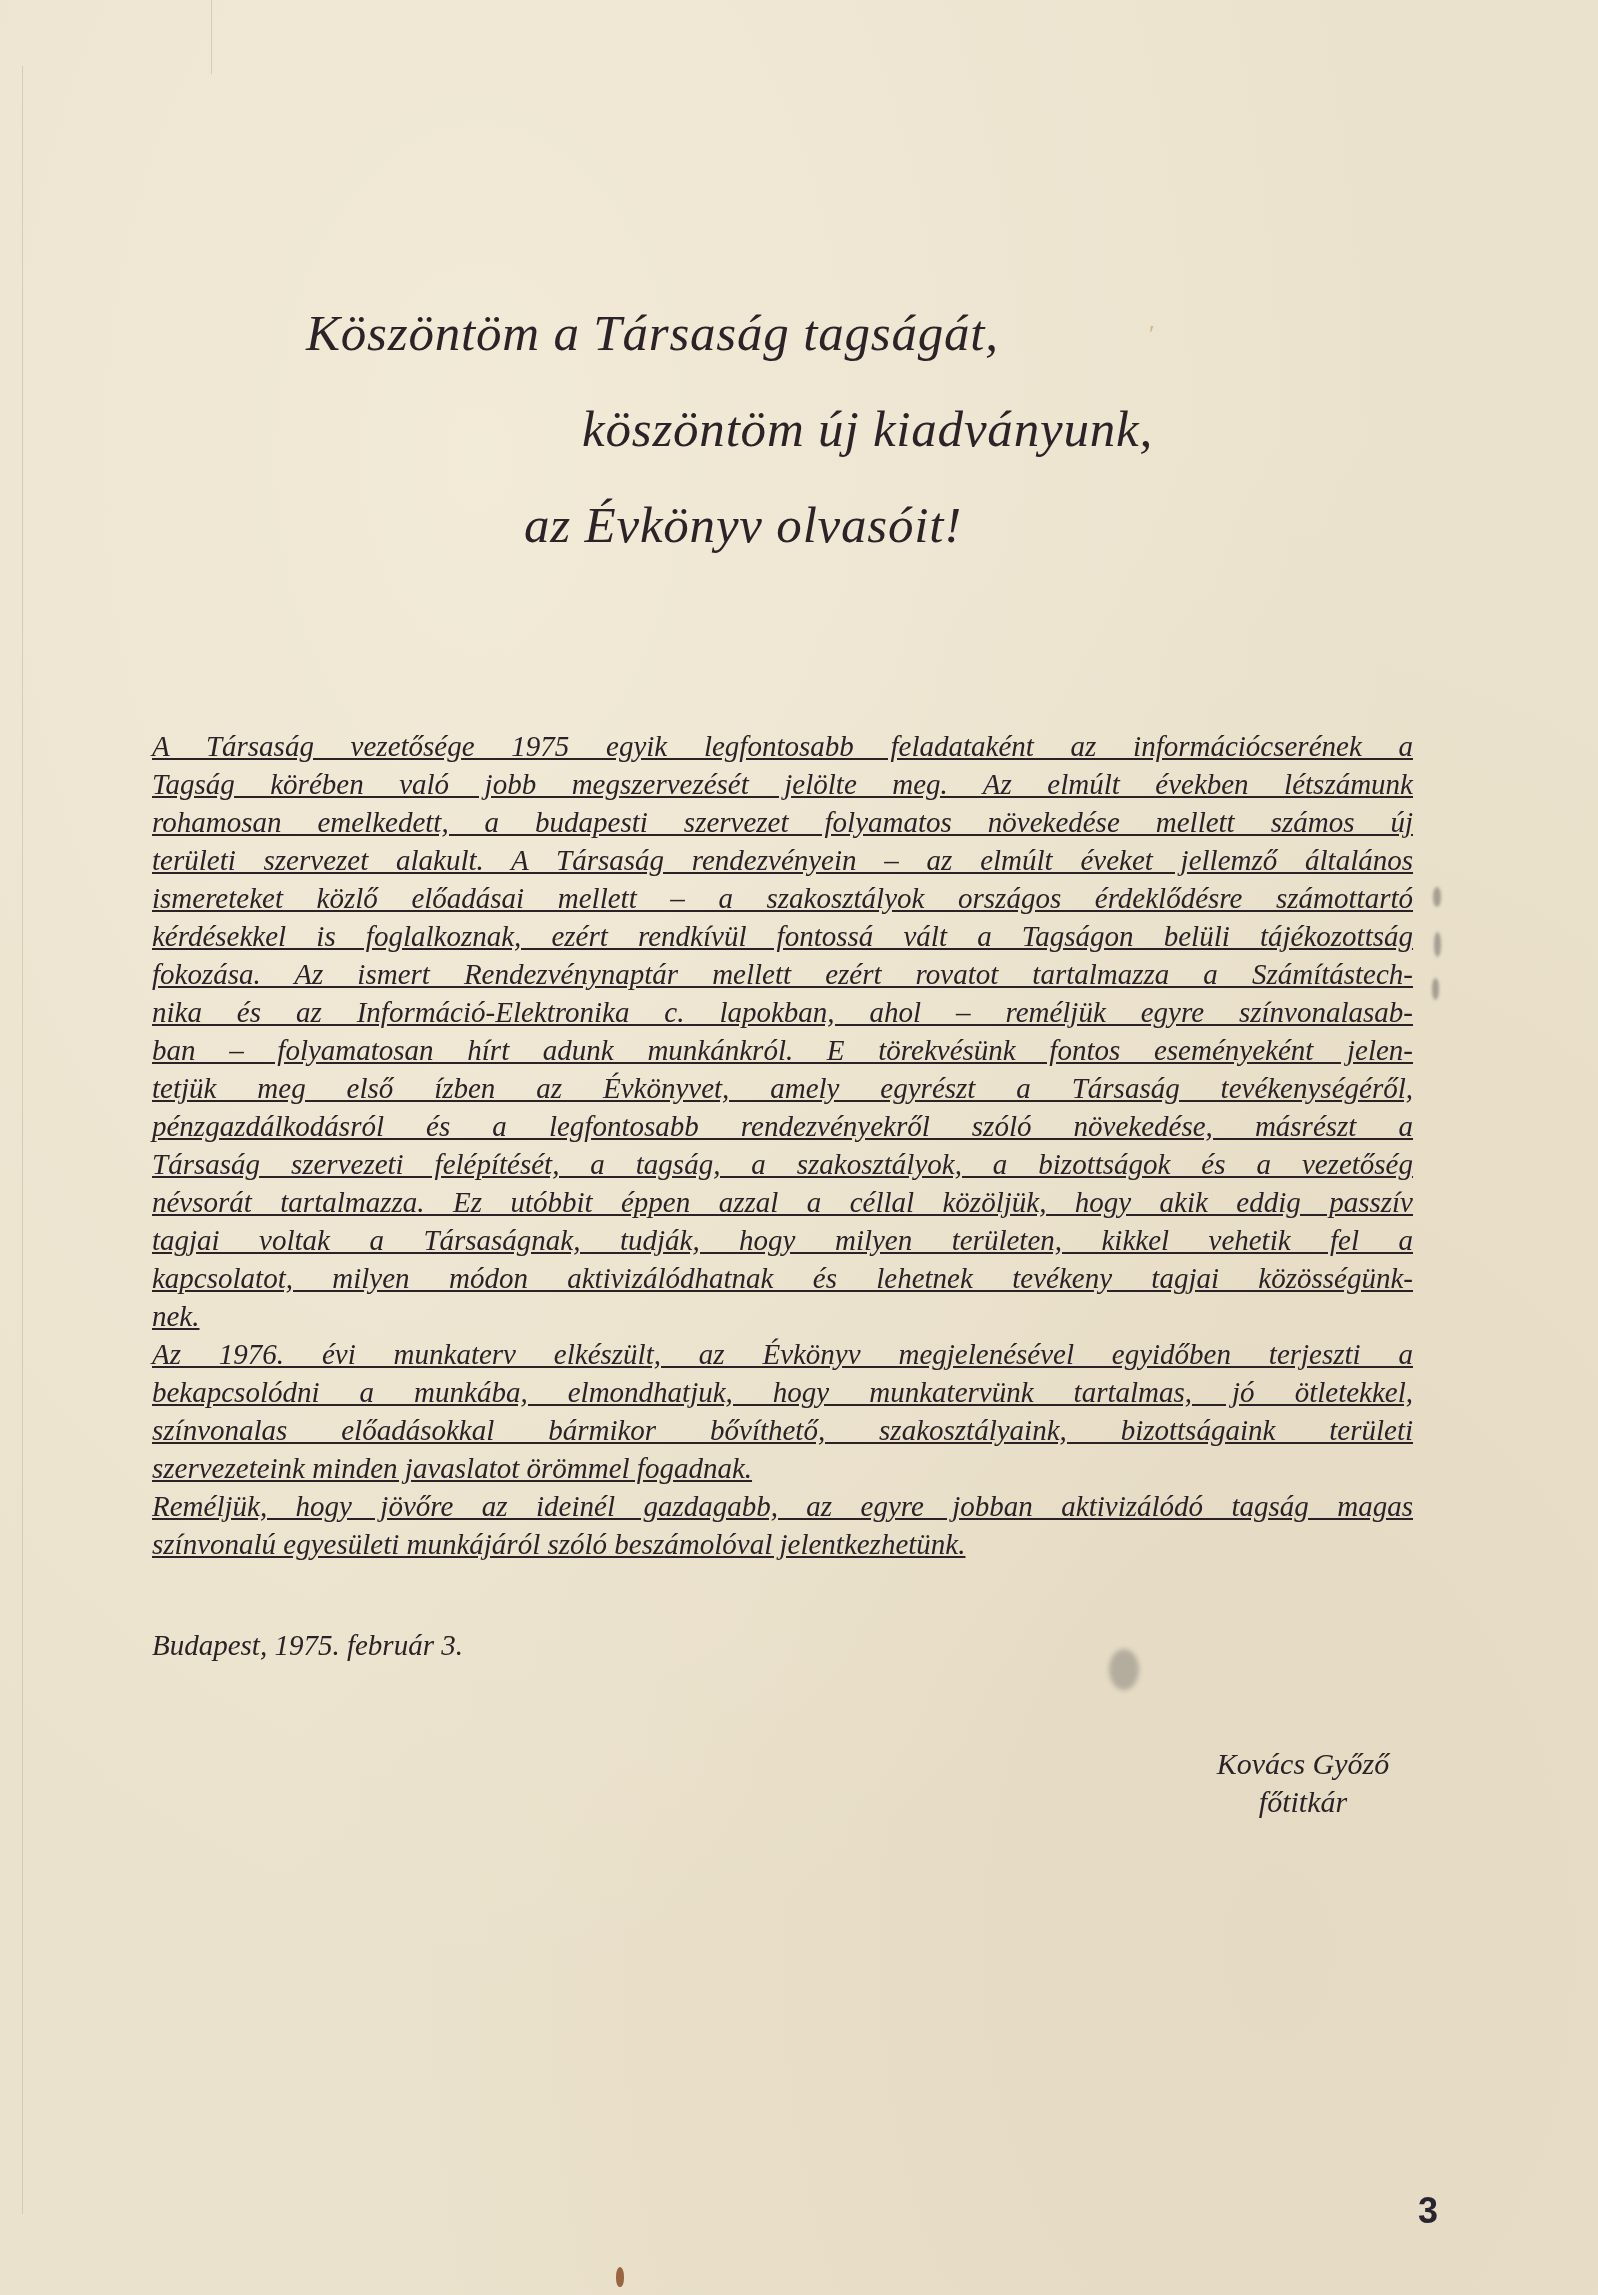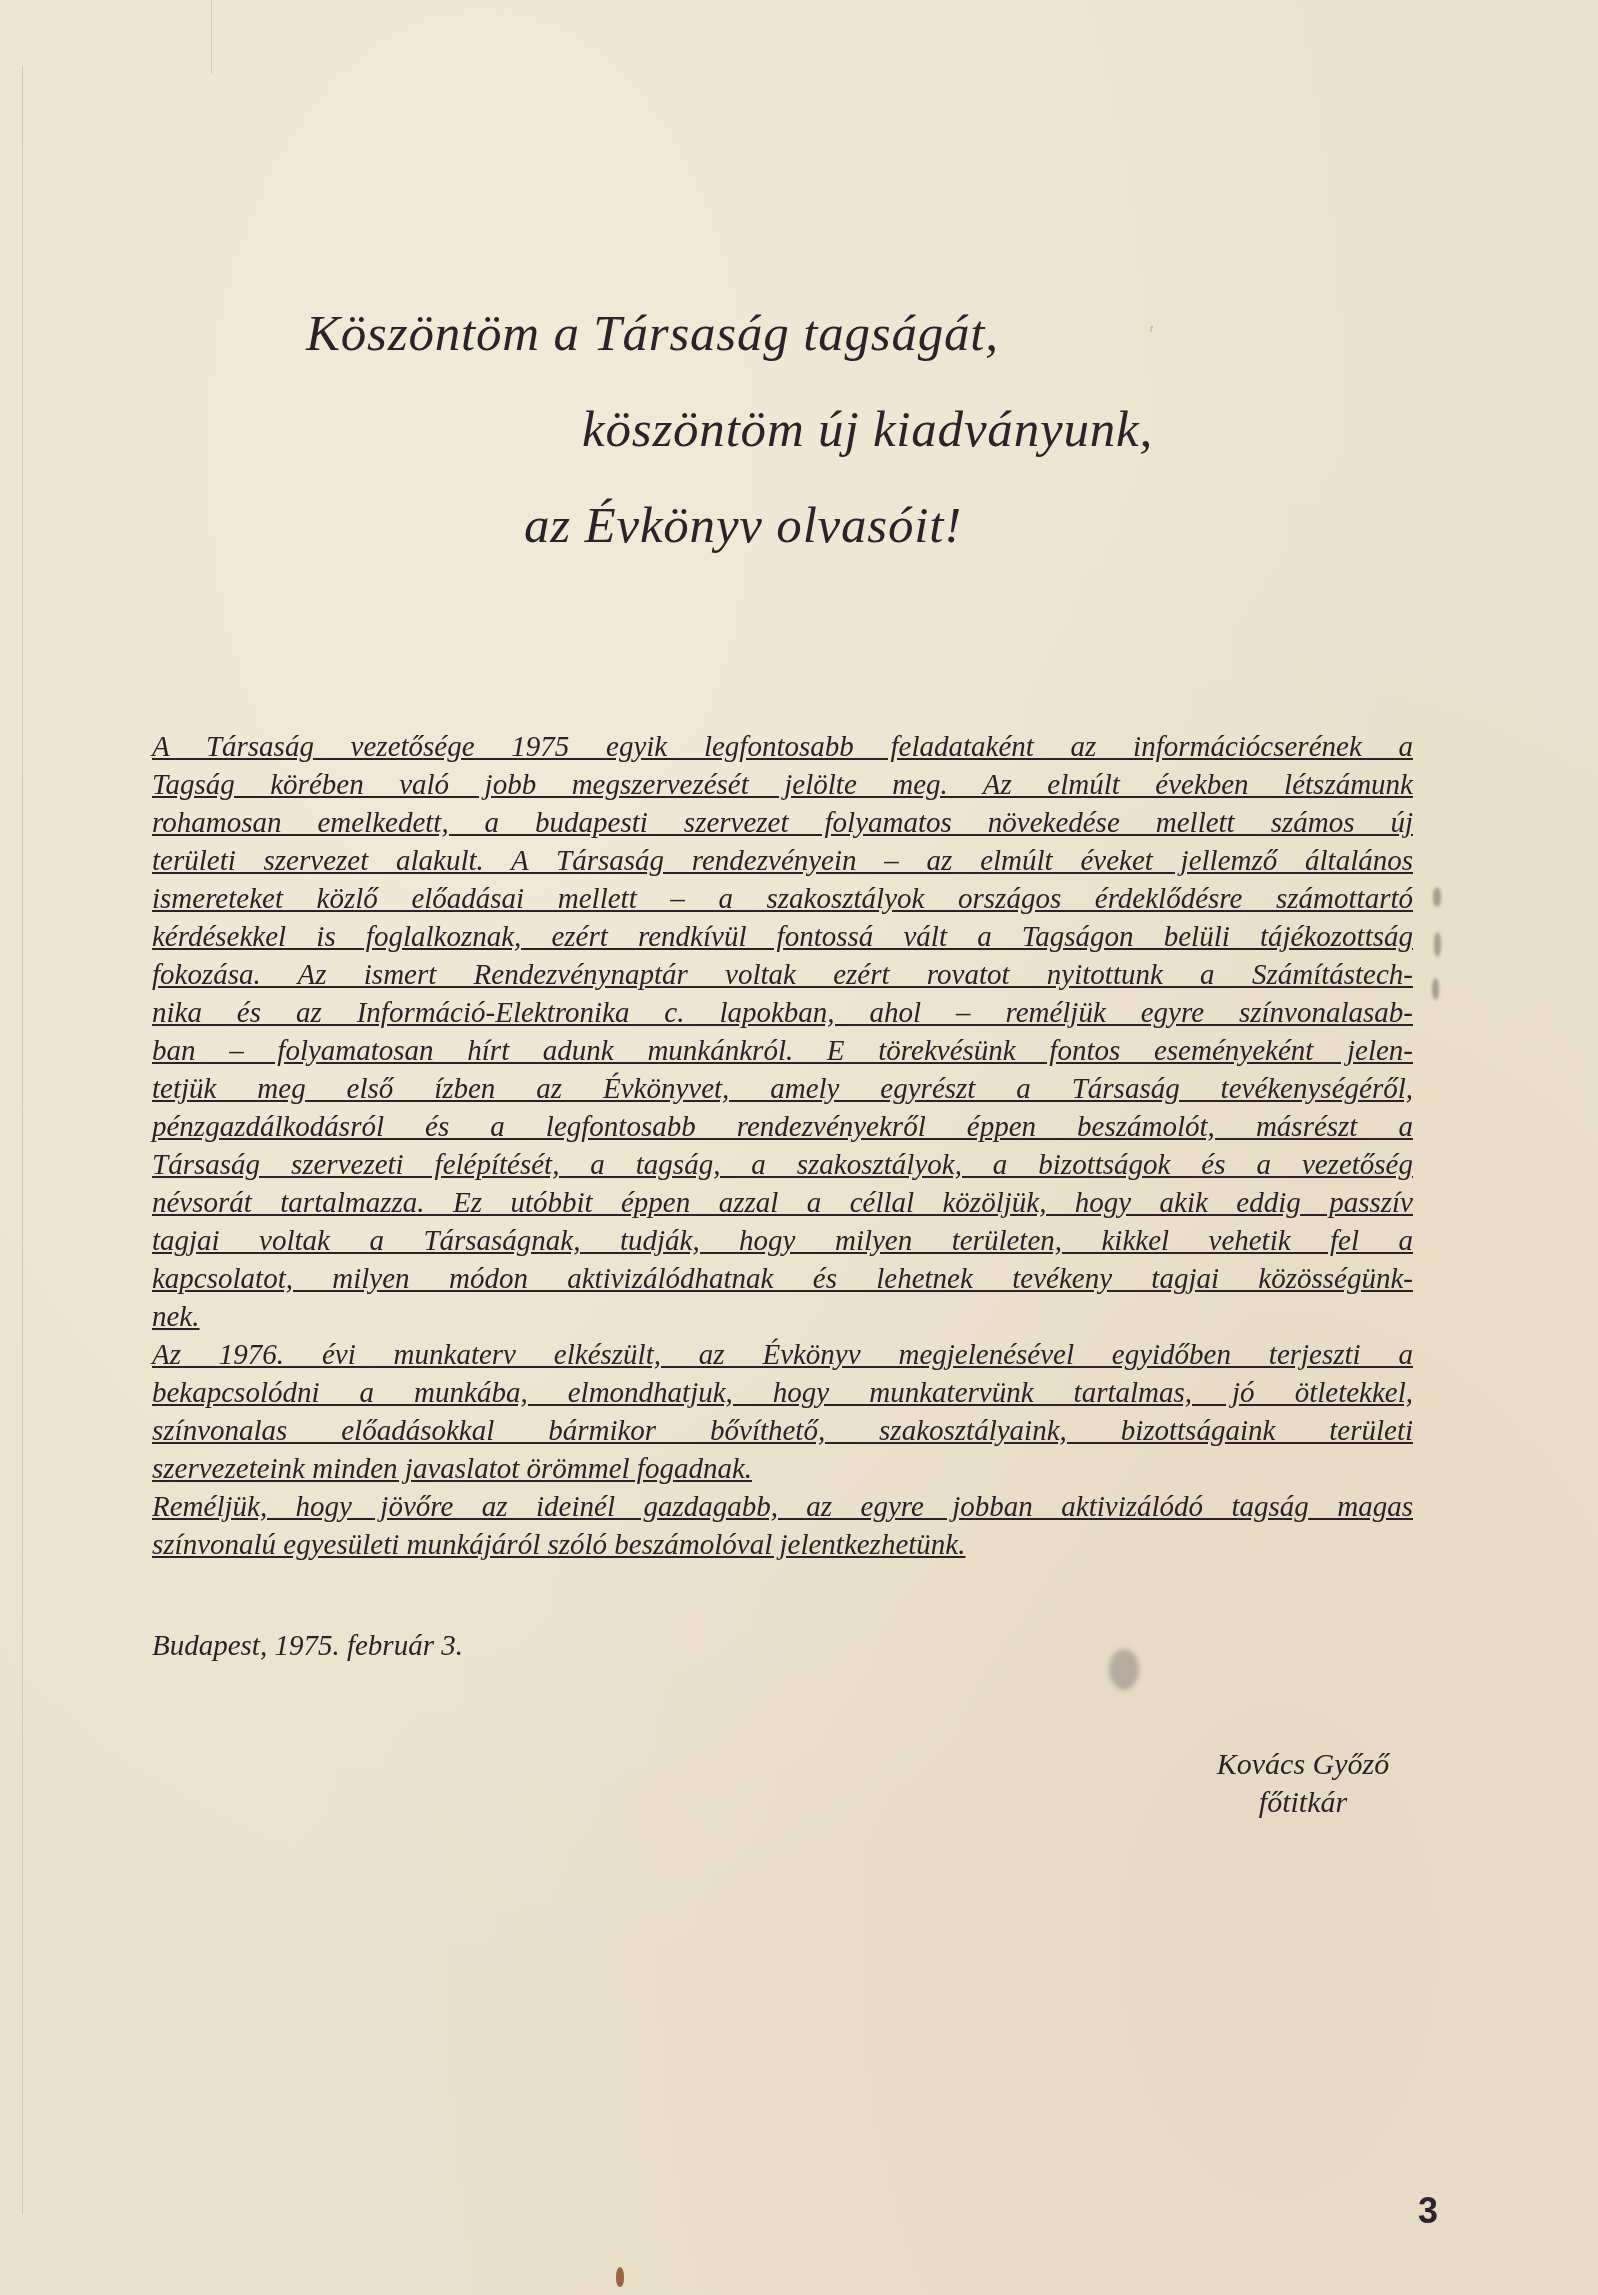--- a/index.html
+++ b/index.html
@@ -123,25 +123,25 @@
 <h1 id="h2" class="heading">köszöntöm új kiadványunk,</h1>
 <h1 id="h3" class="heading">az Évkönyv olvasóit!</h1>
 
 <div class="body-text">
   <span class="line">A Társaság vezetősége 1975 egyik legfontosabb feladataként az információcserének a</span>
   <span class="line">Tagság körében való jobb megszervezését jelölte meg. Az elmúlt években létszámunk</span>
   <span class="line">rohamosan emelkedett, a budapesti szervezet folyamatos növekedése mellett számos új</span>
   <span class="line">területi szervezet alakult. A Társaság rendezvényein – az elmúlt éveket jellemző általános</span>
   <span class="line">ismereteket közlő előadásai mellett – a szakosztályok országos érdeklődésre számottartó</span>
   <span class="line">kérdésekkel is foglalkoznak, ezért rendkívül fontossá vált a Tagságon belüli tájékozottság</span>
-  <span class="line">fokozása. Az ismert Rendezvénynaptár voltak ezért rovatot nyitottunk a Számítástech-</span>
+  <span class="line">fokozása. Az ismert Rendezvénynaptár mellett ezért rovatot tartalmazza a Számítástech-</span>
   <span class="line">nika és az Információ-Elektronika c. lapokban, ahol – reméljük egyre színvonalasab-</span>
   <span class="line">ban – folyamatosan hírt adunk munkánkról. E törekvésünk fontos eseményeként jelen-</span>
   <span class="line">tetjük meg első ízben az Évkönyvet, amely egyrészt a Társaság tevékenységéről,</span>
-  <span class="line">pénzgazdálkodásról és a legfontosabb rendezvényekről éppen beszámolót, másrészt a</span>
+  <span class="line">pénzgazdálkodásról és a legfontosabb rendezvényekről szóló növekedése, másrészt a</span>
   <span class="line">Társaság szervezeti felépítését, a tagság, a szakosztályok, a bizottságok és a vezetőség</span>
   <span class="line">névsorát tartalmazza. Ez utóbbit éppen azzal a céllal közöljük, hogy akik eddig passzív</span>
   <span class="line">tagjai voltak a Társaságnak, tudják, hogy milyen területen, kikkel vehetik fel a</span>
   <span class="line">kapcsolatot, milyen módon aktivizálódhatnak és lehetnek tevékeny tagjai közösségünk-</span>
   <span class="line last">nek.</span>
   <span class="line">Az 1976. évi munkaterv elkészült, az Évkönyv megjelenésével egyidőben terjeszti a</span>
   <span class="line">bekapcsolódni a munkába, elmondhatjuk, hogy munkatervünk tartalmas, jó ötletekkel,</span>
   <span class="line">színvonalas előadásokkal bármikor bővíthető, szakosztályaink, bizottságaink területi</span>
   <span class="line last">szervezeteink minden javaslatot örömmel fogadnak.</span>
   <span class="line">Reméljük, hogy jövőre az ideinél gazdagabb, az egyre jobban aktivizálódó tagság magas</span>

